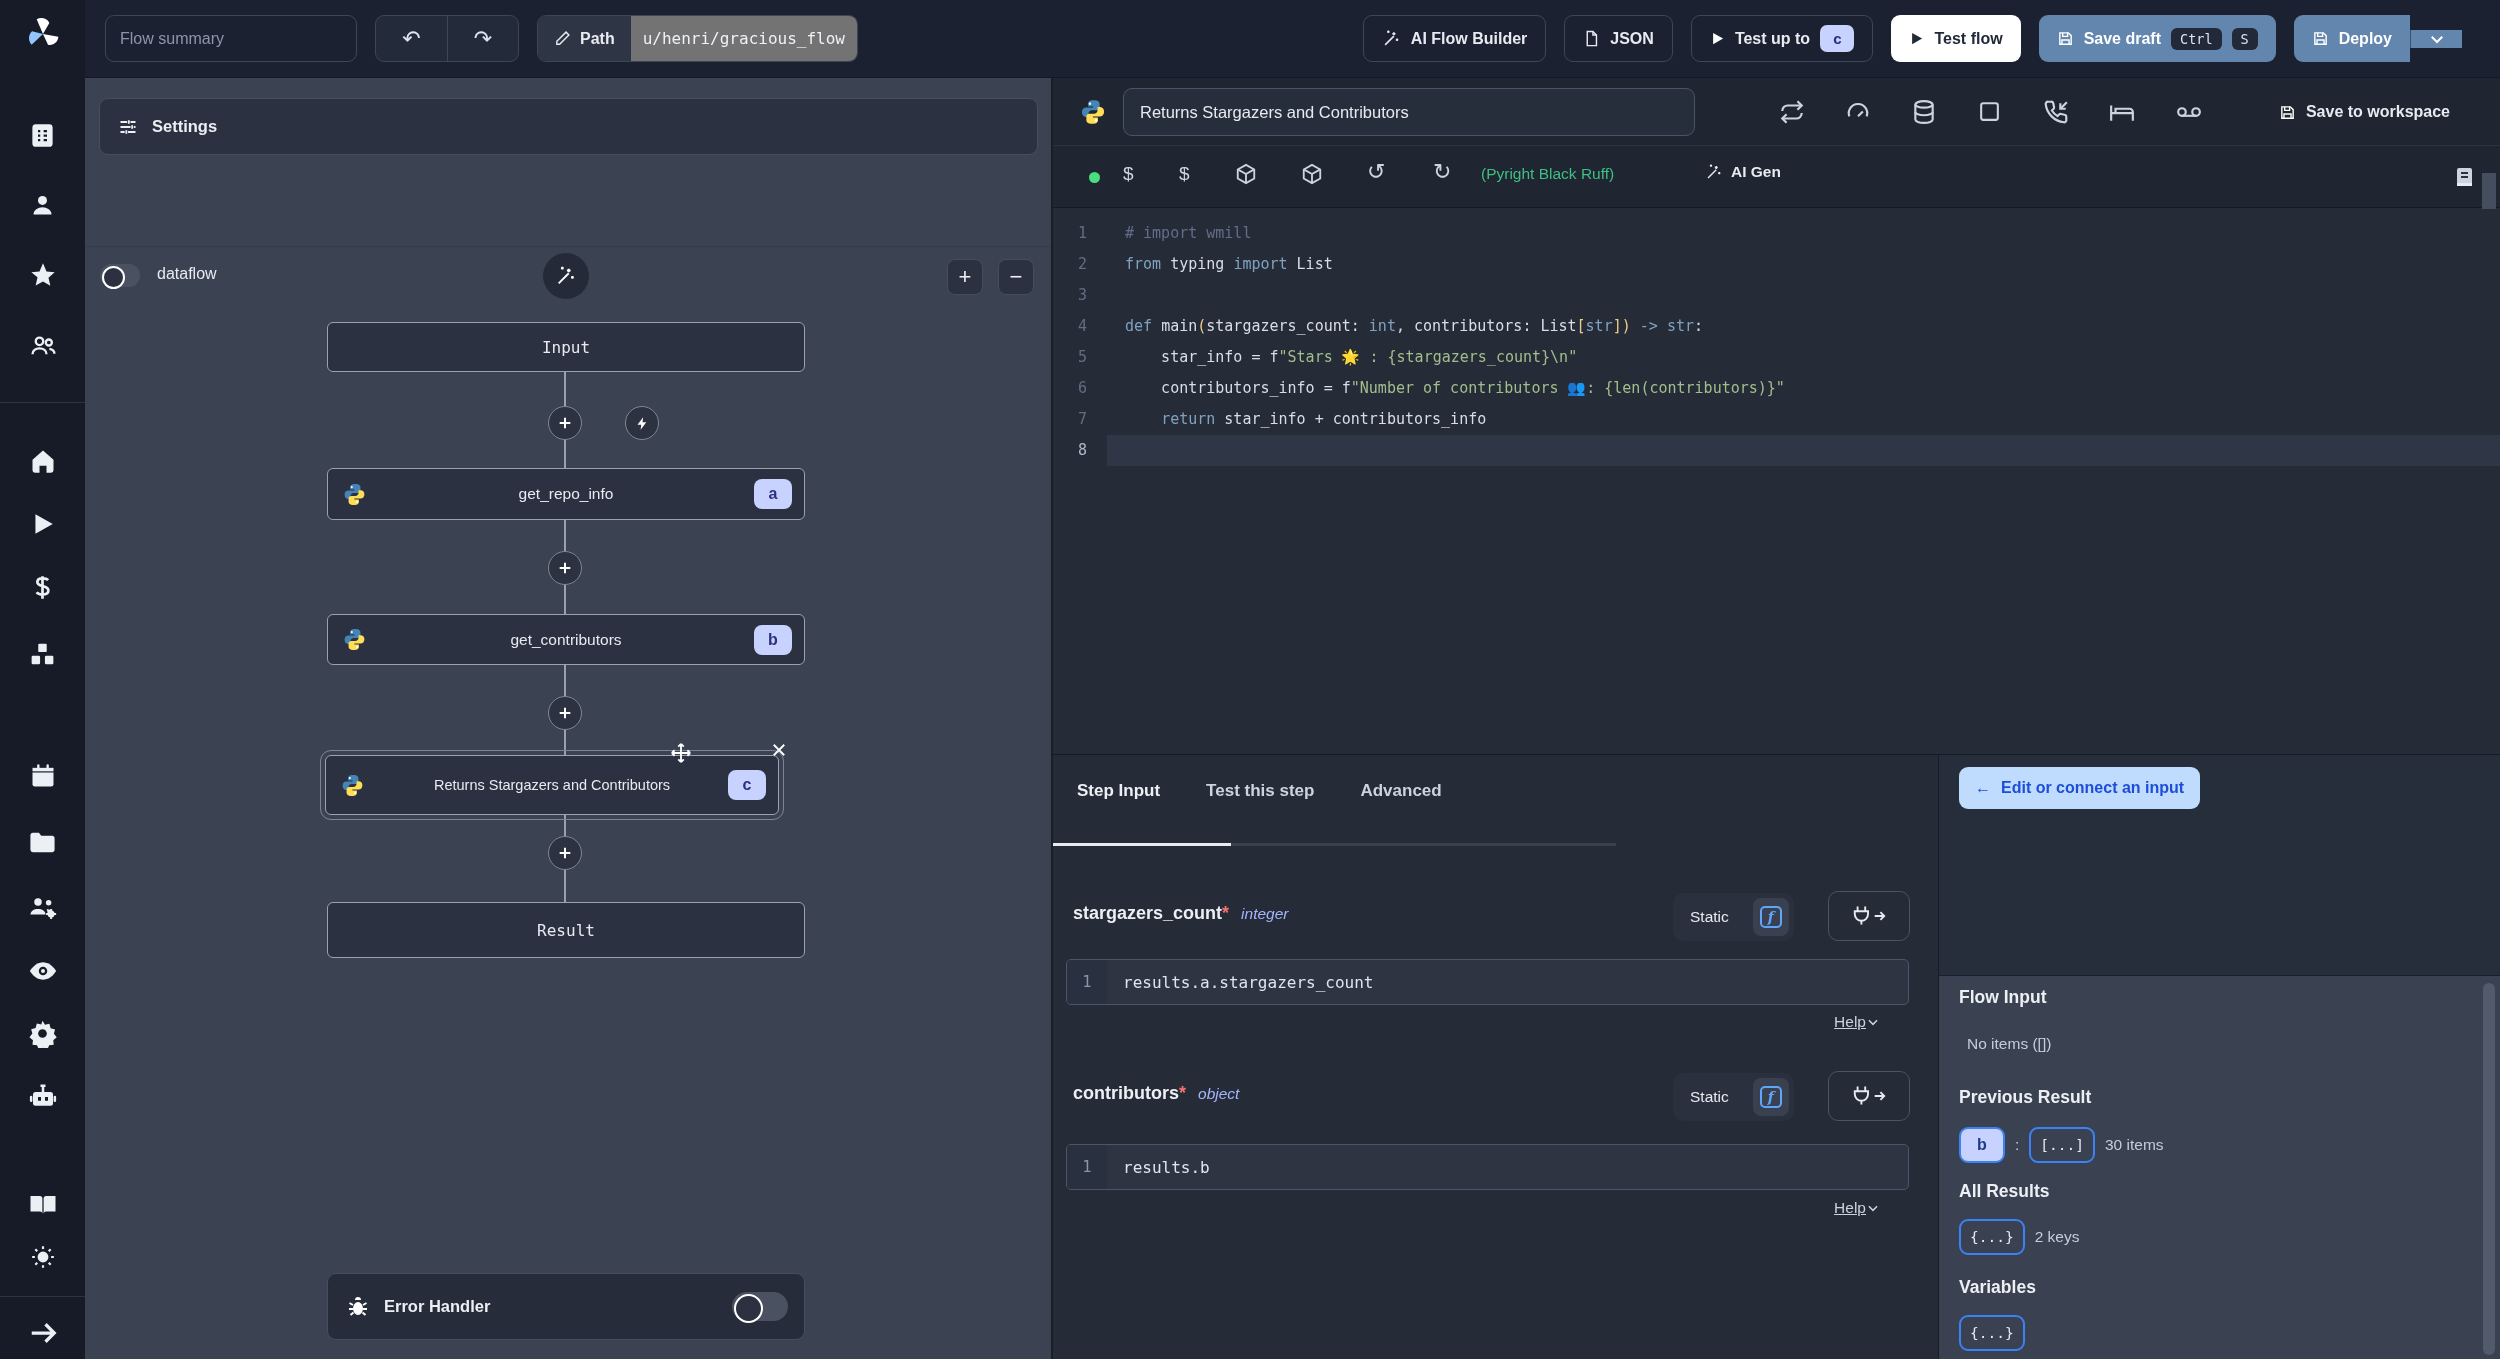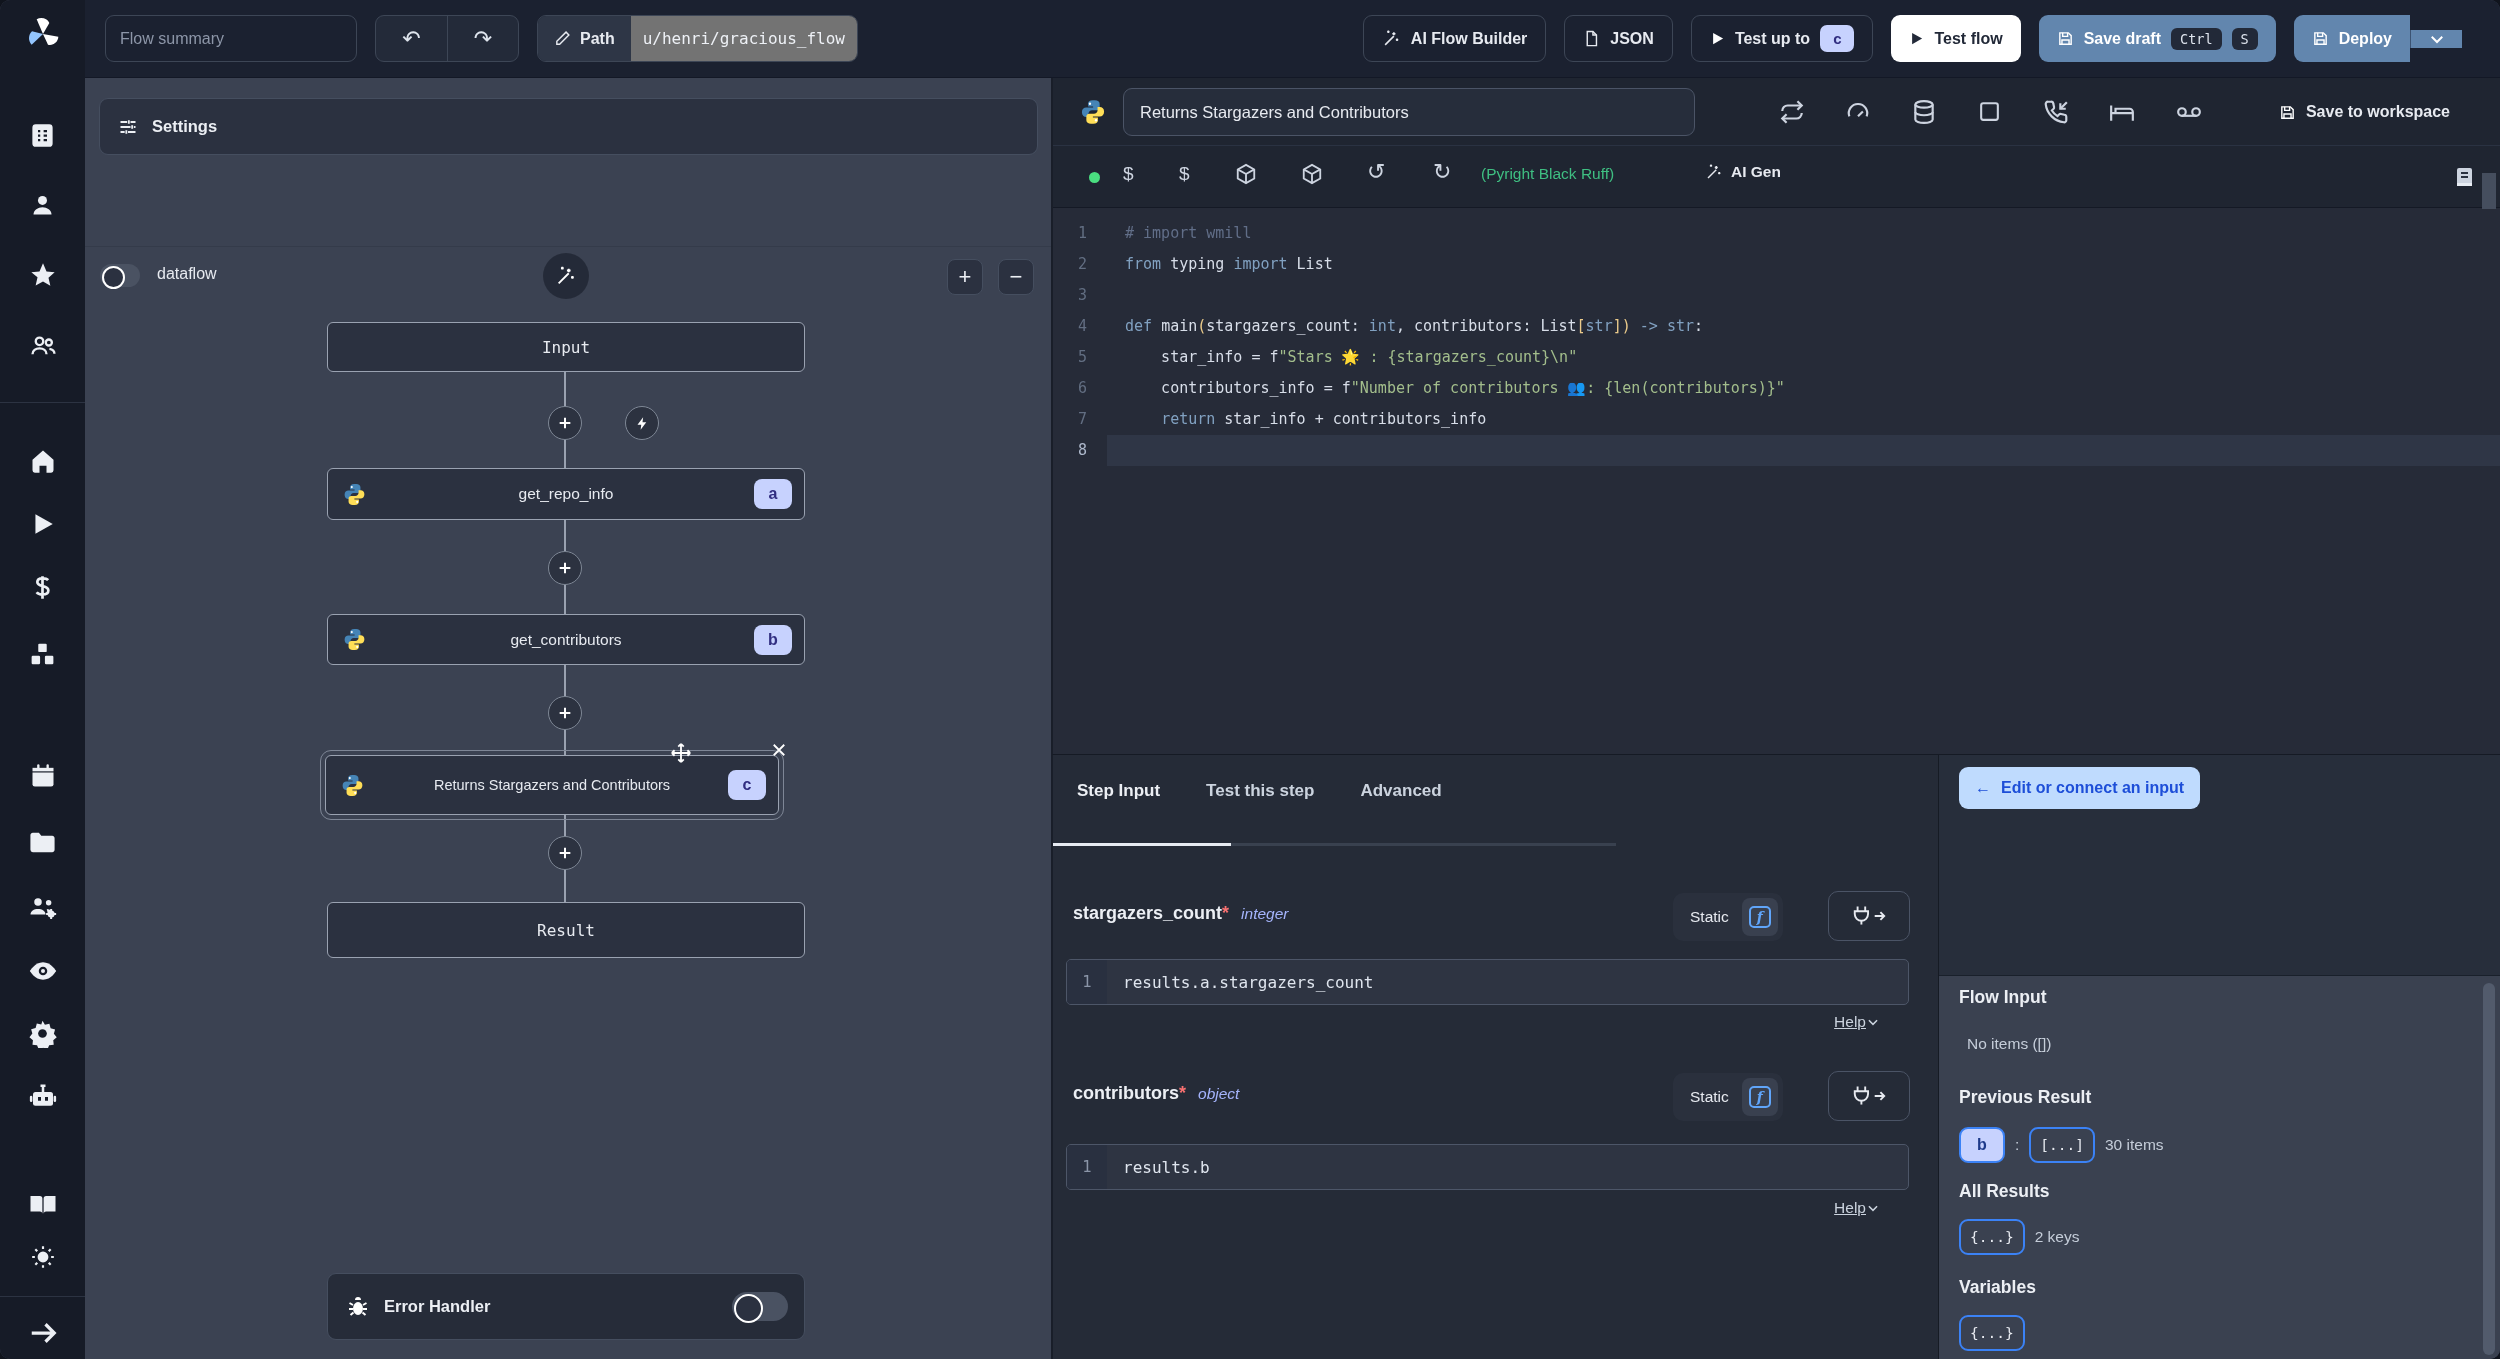--- a/index.html
+++ b/index.html
@@ -1,17 +1,17 @@
 <!DOCTYPE html>
 <html><head>
 <meta charset="utf-8">
 <style>
   * { margin:0; padding:0; box-sizing:border-box; }
   body { background:#10141d; font-family:"Liberation Sans", sans-serif; }
-  .app { position:relative; width:2500px; height:1359px; background:#3b4252; overflow:hidden; color:#e7eaf0;border-radius:10px; }
+  .app { position:relative; width:2500px; height:1359px; background:#3b4252; overflow:hidden; color:#e7eaf0; }
   .mono { font-family:"DejaVu Sans Mono", monospace; }
 
   
   .rail { position:absolute; left:0; top:0; width:85px; height:1359px; background:#161b27; z-index:5; }
   .rail-ic { position:absolute; left:0; width:85px; display:flex; justify-content:center; color:#eceff4; }
   .rail-div { position:absolute; left:0; width:85px; height:1px; background:#2c3342; }
 
   
   .topbar { position:absolute; left:85px; top:0; right:0; height:78px; background:#1b2130; border-bottom:1px solid #131826; display:flex; align-items:center; padding:0 38px 0 20px; gap:18px; }
   .tb-input { width:252px; height:47px; border:1px solid #3d4656; border-radius:9px; background:transparent; color:#e7eaf0; padding:0 14px; font-size:16px; }
@@ -76,21 +76,21 @@
   
   .steppanel { position:absolute; left:1052px; top:754px; width:886px; bottom:0; background:#252b37; border-top:1px solid #151a24; border-left:1px solid #191e29; }
   .tabs { position:absolute; left:24px; top:26px; display:flex; gap:46px; font-size:17px; font-weight:bold; }
   .tab { color:#cbd3de; cursor:pointer; } .tab.active { color:#eceff4; }
   .tab-track { position:absolute; left:0; top:88px; width:563px; height:3px; background:#39414f; }
   .tab-active-bar { position:absolute; left:0; top:88px; width:178px; height:3px; background:#e7ebf2; }
   .fld-label { position:absolute; left:20px; display:flex; align-items:baseline; gap:12px; }
   .fld-name { font-size:18px; font-weight:bold; color:#eceff4; }
   .fld-req { color:#f87171; font-size:18px; font-weight:bold; }
   .fld-type { font-style:italic; font-size:15.5px; color:#a5b4fc; }
-  .static-ctl { position:absolute; left:620px; height:48px; background:#2a303d; border-radius:10px; display:flex; align-items:center; padding:5px; gap:1px; cursor:pointer; }
+  .static-ctl { position:absolute; left:620px; height:48px; background:#2a303d; border-radius:10px; display:flex; align-items:center; padding:5px; gap:12px; cursor:pointer; }
   .static-ctl .lbl { font-size:15.5px; color:#e7eaf0; padding:0 12px; }
   .static-ctl .fchip { width:36px; height:38px; background:#39404f; border-radius:8px; display:flex; align-items:center; justify-content:center; }
   .fico { width:22px; height:22px; border:2px solid #60a5fa; border-radius:5px; color:#60a5fa; font-style:italic; font-weight:bold; font-family:"DejaVu Serif",serif; display:flex; align-items:center; justify-content:center; font-size:14px; }
   .plug-btn { position:absolute; left:775px; width:82px; height:50px; border:1px solid #4b5466; border-radius:10px; display:flex; align-items:center; justify-content:center; color:#e7eaf0; cursor:pointer; }
   .expr { position:absolute; left:13px; width:843px; height:46px; background:#2e3442; border:1px solid #4d5668; border-radius:5px; display:flex; overflow:hidden; font-family:"DejaVu Sans Mono",monospace; cursor:text; }
   .expr .no { width:40px; background:#293040; color:#8b95a8; display:flex; align-items:center; justify-content:center; font-size:15.5px; }
   .expr .tx { display:flex; align-items:center; padding-left:16px; font-size:16px; color:#dfe5ee; }
   .help { position:absolute; right:58px; display:flex; align-items:center; color:#cbd3de; font-size:15.5px; cursor:pointer; }
   .help span { text-decoration:underline; }
 

